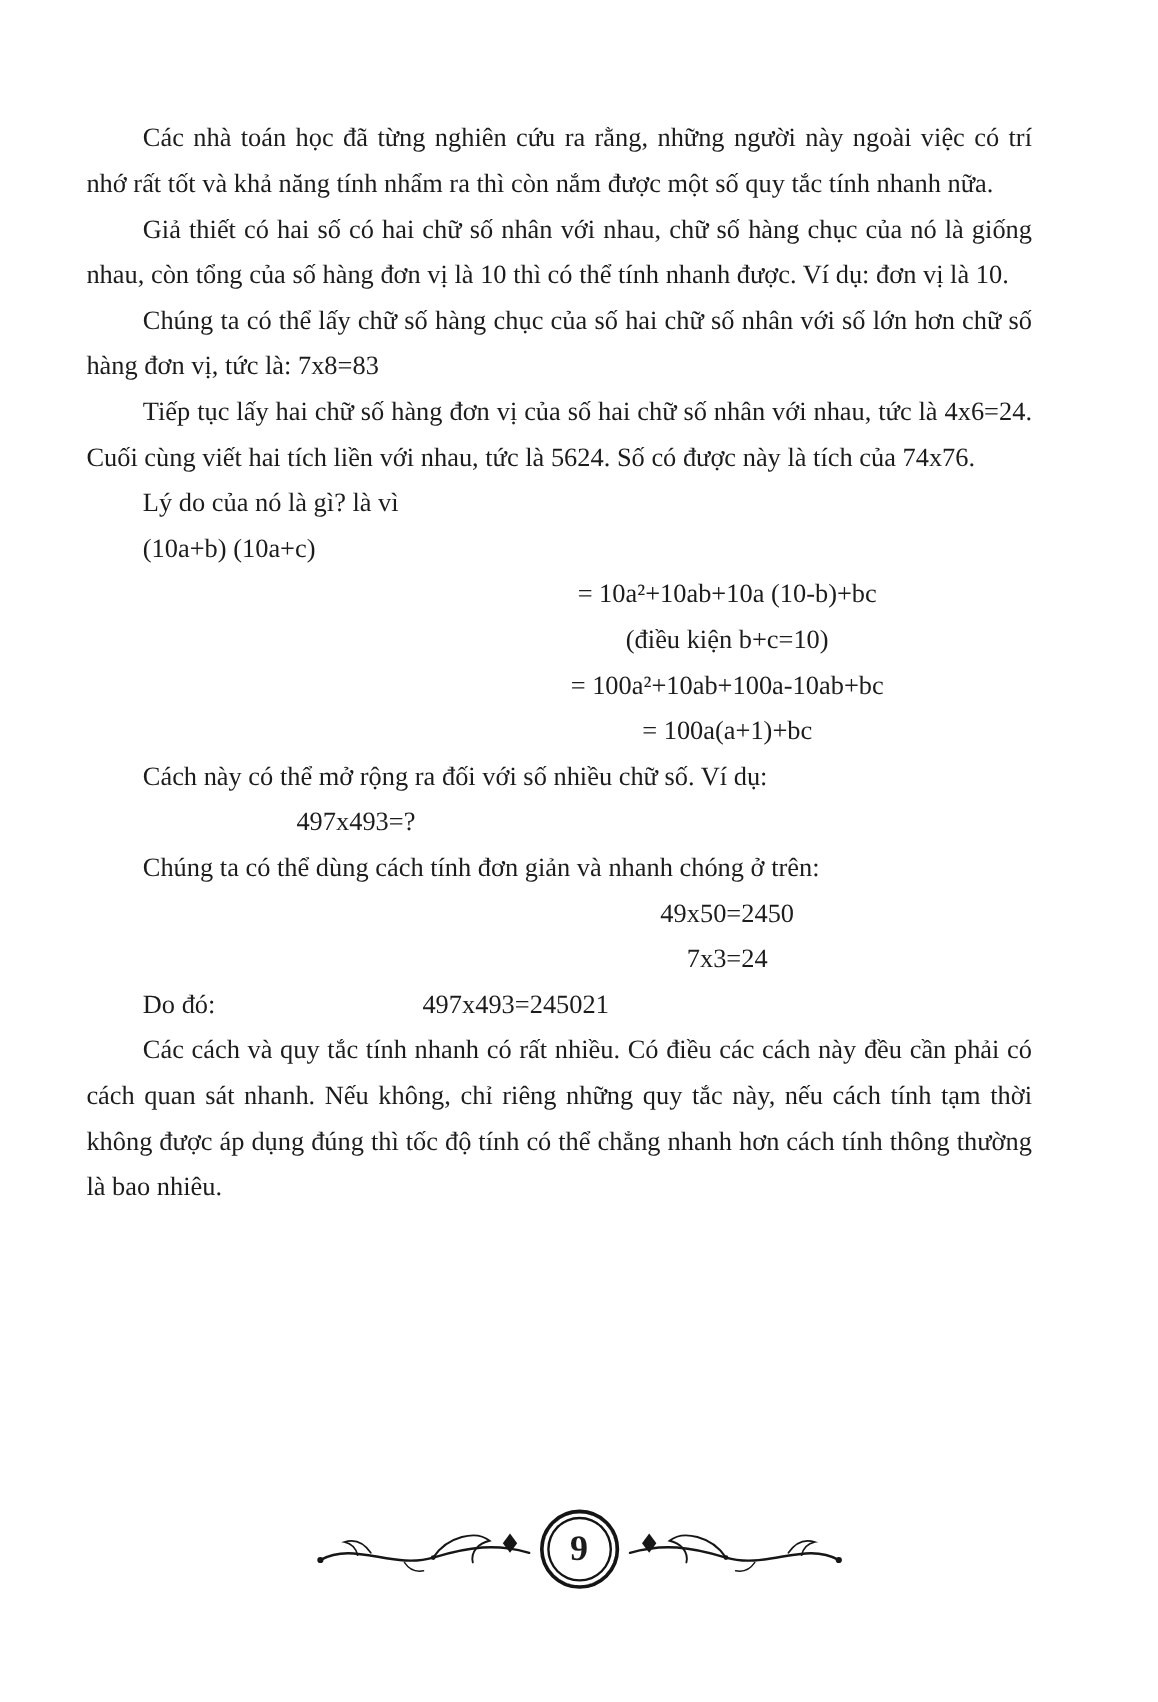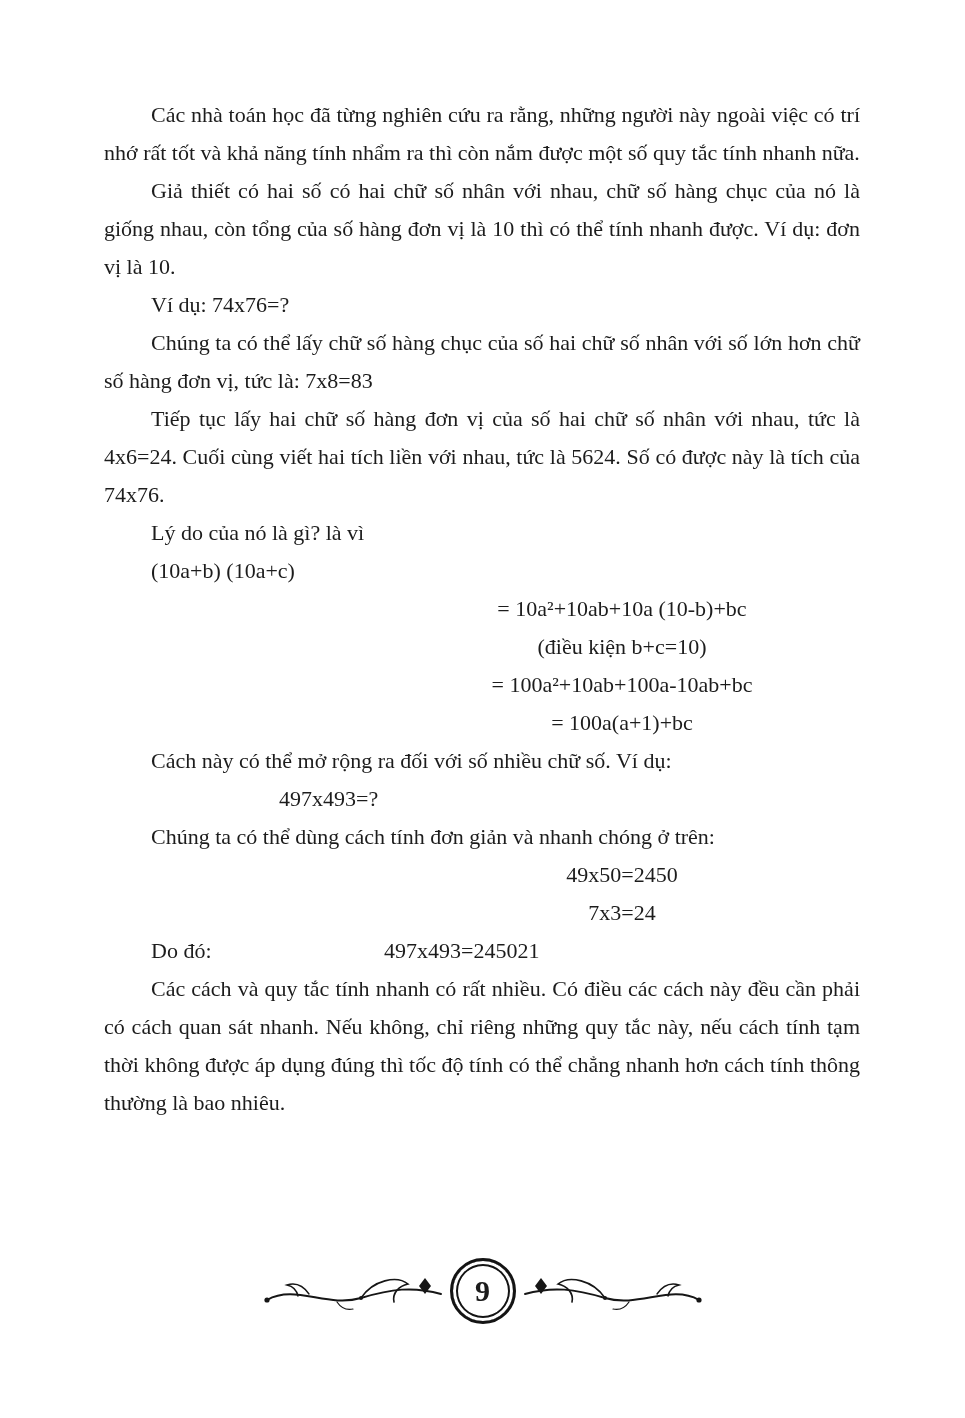--- a/index.html
+++ b/index.html
@@ -8,21 +8,21 @@
     width: 965px;
     height: 1418px;
     position: relative;
     overflow: hidden;
     font-family: "Liberation Serif", "DejaVu Serif", serif;
     color: #1c1c1c;
   }
   .page {
     position: absolute;
     inset: 0;
-    padding: 96px 105px 0 104px;
+    padding: 96px 105px 0 72px;
   }
   .para {
     font-size: 22px;
     line-height: 38px;
     text-align: justify;
     text-indent: 47px;
   }
   .line {
     font-size: 22px;
     line-height: 38px;
@@ -71,21 +71,20 @@
   .flourish { display: block; flex: 0 0 auto; }
   .flourish.mirror { transform: scaleX(-1); }
 </style>
 </head>
 <body>
 
 <div class="page">
 
   <p class="para">Các nhà toán học đã từng nghiên cứu ra rằng, những người này ngoài việc có trí nhớ rất tốt và khả năng tính nhẩm ra thì còn nắm được một số quy tắc tính nhanh nữa.</p>
   <p class="para">Giả thiết có hai số có hai chữ số nhân với nhau, chữ số hàng chục của nó là giống nhau, còn tổng của số hàng đơn vị là 10 thì có thể tính nhanh được. Ví dụ: đơn vị là 10.</p>
-  <p class="line indent-1">Ví dụ: 74x76=?</p>
   <p class="para">Chúng ta có thể lấy chữ số hàng chục của số hai chữ số nhân với số lớn hơn chữ số hàng đơn vị, tức là: 7x8=83</p>
   <p class="para">Tiếp tục lấy hai chữ số hàng đơn vị của số hai chữ số nhân với nhau, tức là 4x6=24. Cuối cùng viết hai tích liền với nhau, tức là 5624. Số có được này là tích của 74x76.</p>
   <p class="line indent-1">Lý do của nó là gì? là vì</p>
 
   <div class="eq-row">
     <span class="eq-lhs">(10a+b) (10a+c)</span>
   </div>
   <p class="line indent-eq">= 10a²+10ab+10a (10-b)+bc</p>
   <p class="line indent-eq">(điều kiện b+c=10)</p>
   <p class="line indent-eq">= 100a²+10ab+100a-10ab+bc</p>

